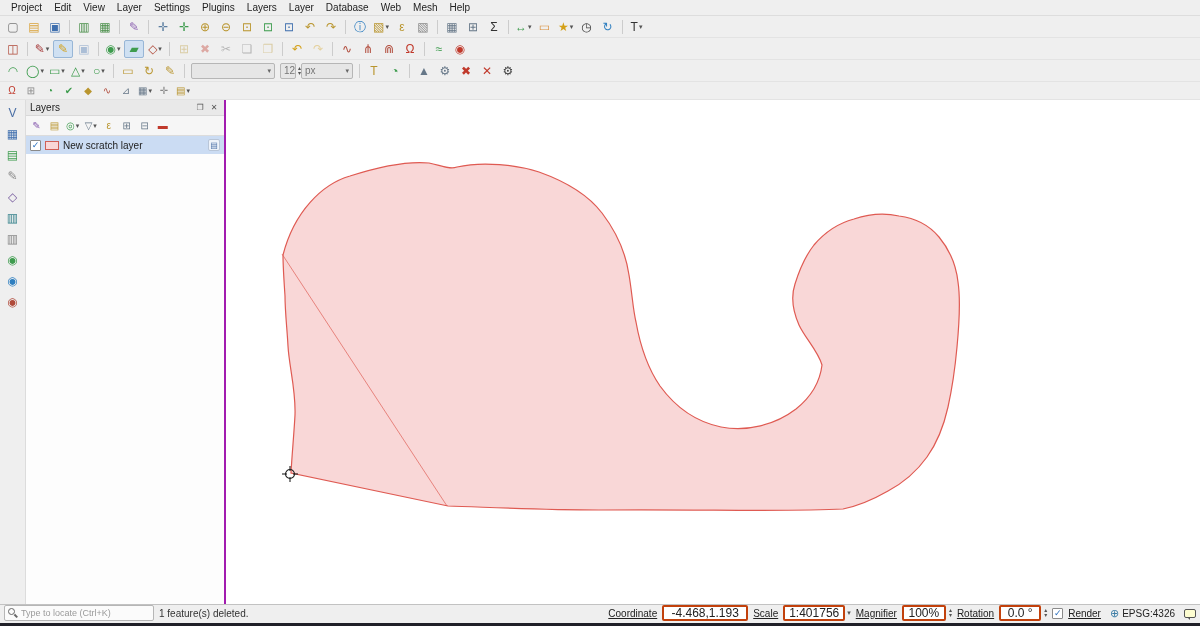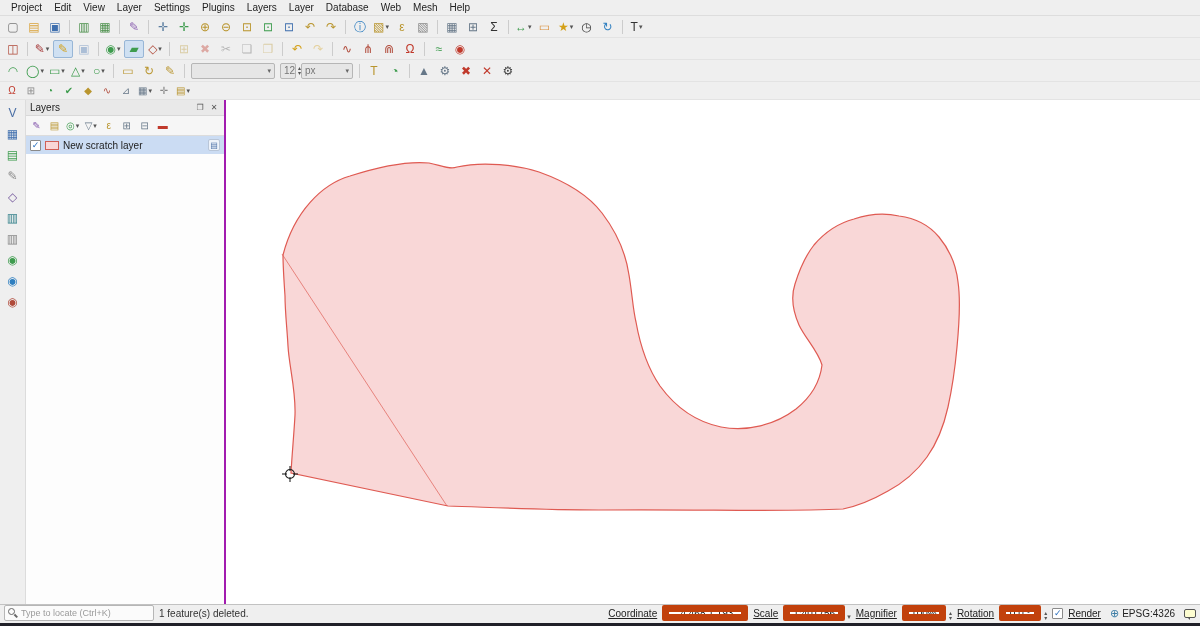--- a/index.html
+++ b/index.html
@@ -69,23 +69,23 @@
   .locate-wrap { position:relative; width:150px; height:16px; flex:none; }
   .locate-wrap input { width:100%; height:100%; border:1px solid #b6b6b6; border-radius:2px; background:#fbfbfb;
                        font-family:"Liberation Sans",sans-serif; font-size:9px; padding:0 2px 0 16px; color:#333; }
   .locate-wrap input::placeholder { color:#9a9a9a; }
   .mag { position:absolute; left:4px; top:3px; width:7px; height:7px; border:1.5px solid #666; border-radius:50%; }
   .mag::after { content:""; position:absolute; width:4px; height:1.5px; background:#666;
                 transform:rotate(45deg); right:-4px; bottom:-2px; }
   .status-msg { color:#333; white-space:nowrap; }
   .spacer { flex:1; }
   .sb-label { color:#222; white-space:nowrap;text-decoration:underline; }
-  .sb-field { height:16px; border:7px solid #c2410c; border-radius:2px; background:#ffffff;
-              font-family:"Liberation Sans",sans-serif; font-size:10px; text-align:center; color:#222; }
-  .sb-combo { display:inline-flex; align-items:flex-end; }
+  .sb-field { height:16px; border:2px solid #c2410c; border-radius:2px; background:#ffffff;
+              font-family:"Liberation Sans",sans-serif; font-size:12px; text-align:center; color:#222; }
+  .sb-combo { display:inline-flex; align-items:center; }
   .sb-combo .cdd { font-size:7px; color:#555; margin-left:2px; }
   .crs-btn { display:inline-flex; align-items:center; gap:3px; padding:0 4px; height:16px; border-radius:2px; }
   .globe { font-size:11px; color:#3a7ca5; line-height:1; }
   .balloon { position:relative; width:12px; height:9px; border:1px solid #555; border-radius:2px; background:#fdfdd0; }
   .balloon::after { content:""; position:absolute; left:2px; bottom:-3px; border-left:3px solid transparent;
                     border-right:0 solid transparent; border-top:3px solid #555; }
 </style>
 </head>
 <body>
 

